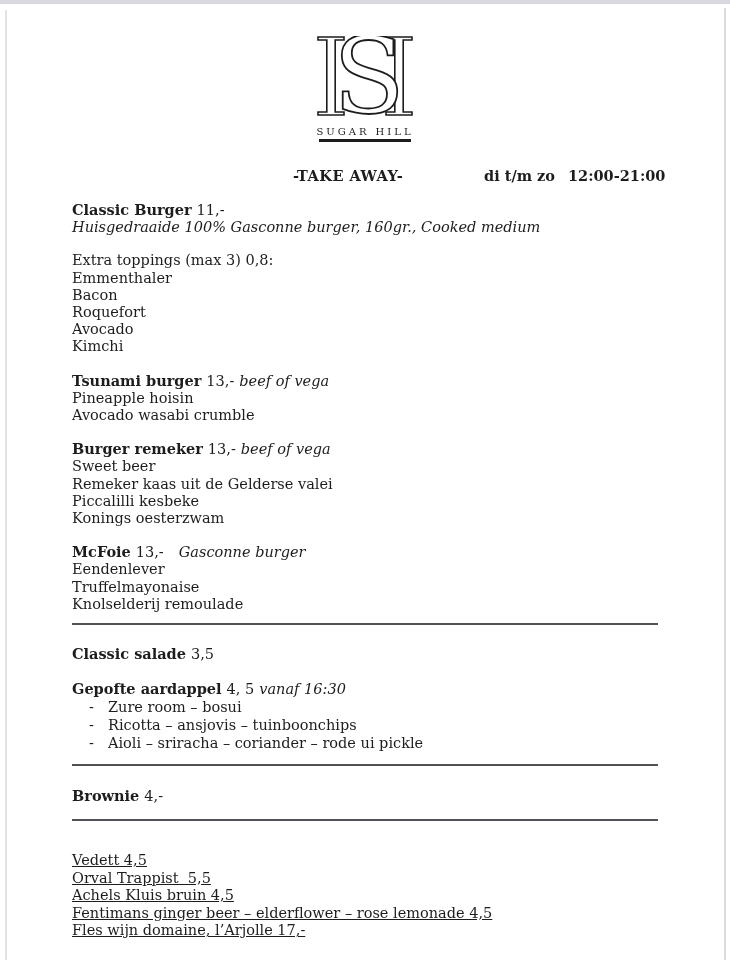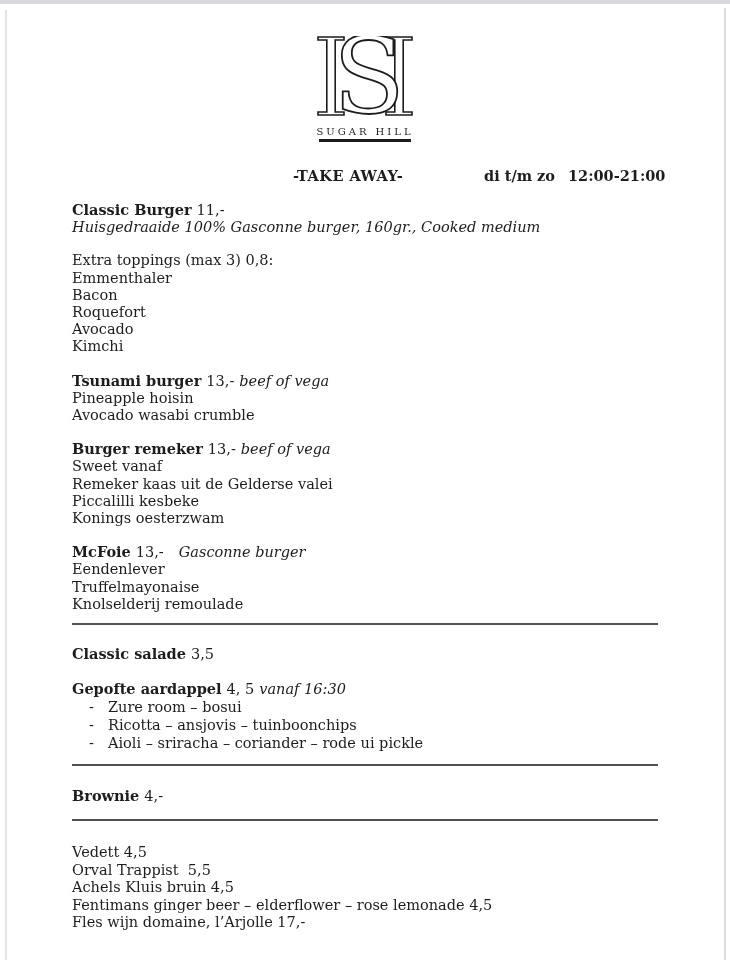--- a/index.html
+++ b/index.html
@@ -43,21 +43,21 @@
   .divider{height:2px;background:#515157;}
   .div-1{margin-top:10px;}
   .blk-salade{margin-top:20px;}
   .blk-aardappel{margin-top:17px;}
   .option{position:relative;padding-left:36px;line-height:18px;white-space:pre;}
   .option-dash{position:absolute;left:17px;}
   .div-2{margin-top:12px;}
   .blk-desserts{margin-top:21px;}
   .blk-desserts .line{line-height:17.6px;}
   .div-3{margin-top:13px;}
-  .blk-drinks{margin-top:23px;}
+  .blk-drinks{margin-top:31px;text-decoration:underline;}
   .blk-drinks .line{line-height:17.6px;}
 </style>
 </head>
 <body>
 
 <div class="edge-top"></div>
 <div class="edge-left"></div>
 <div class="edge-right"></div>
 
 <div class="content">
@@ -94,21 +94,21 @@
     </div>
 
     <div class="block">
       <div class="line"><span class="b">Tsunami burger</span><span class="price">13,-</span><span class="note">beef of vega</span></div>
       <div class="line">Pineapple hoisin</div>
       <div class="line">Avocado wasabi crumble</div>
     </div>
 
     <div class="block">
       <div class="line"><span class="b">Burger remeker</span><span class="price">13,-</span><span class="note">beef of vega</span></div>
-      <div class="line">Sweet vanaf</div>
+      <div class="line">Sweet beer</div>
       <div class="line">Remeker kaas uit de Gelderse valei</div>
       <div class="line">Piccalilli kesbeke</div>
       <div class="line">Konings oesterzwam</div>
     </div>
 
     <div class="block">
       <div class="line"><span class="b">McFoie</span><span class="price">13,-</span><span class="note wide">Gasconne burger</span></div>
       <div class="line">Eendenlever</div>
       <div class="line">Truffelmayonaise</div>
       <div class="line">Knolselderij remoulade</div>

